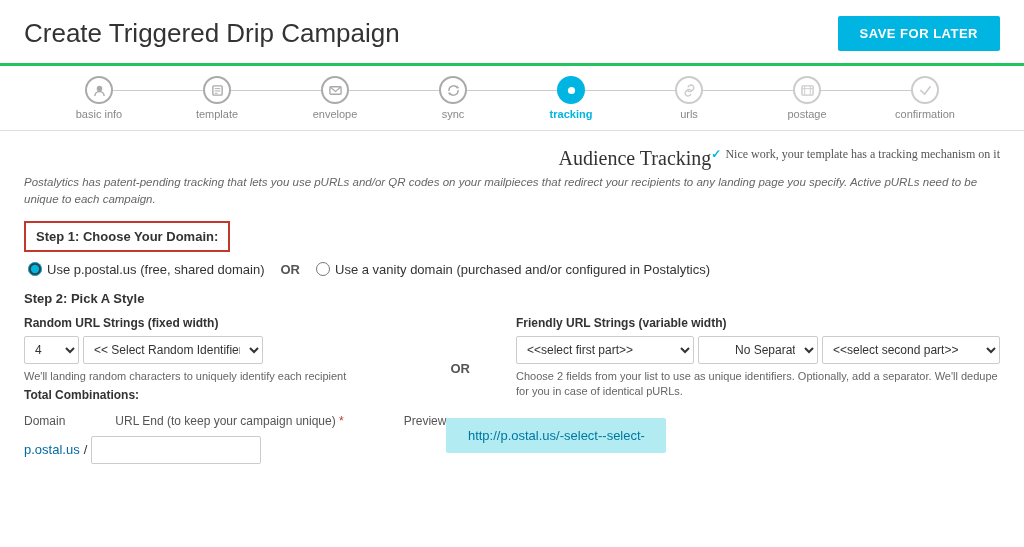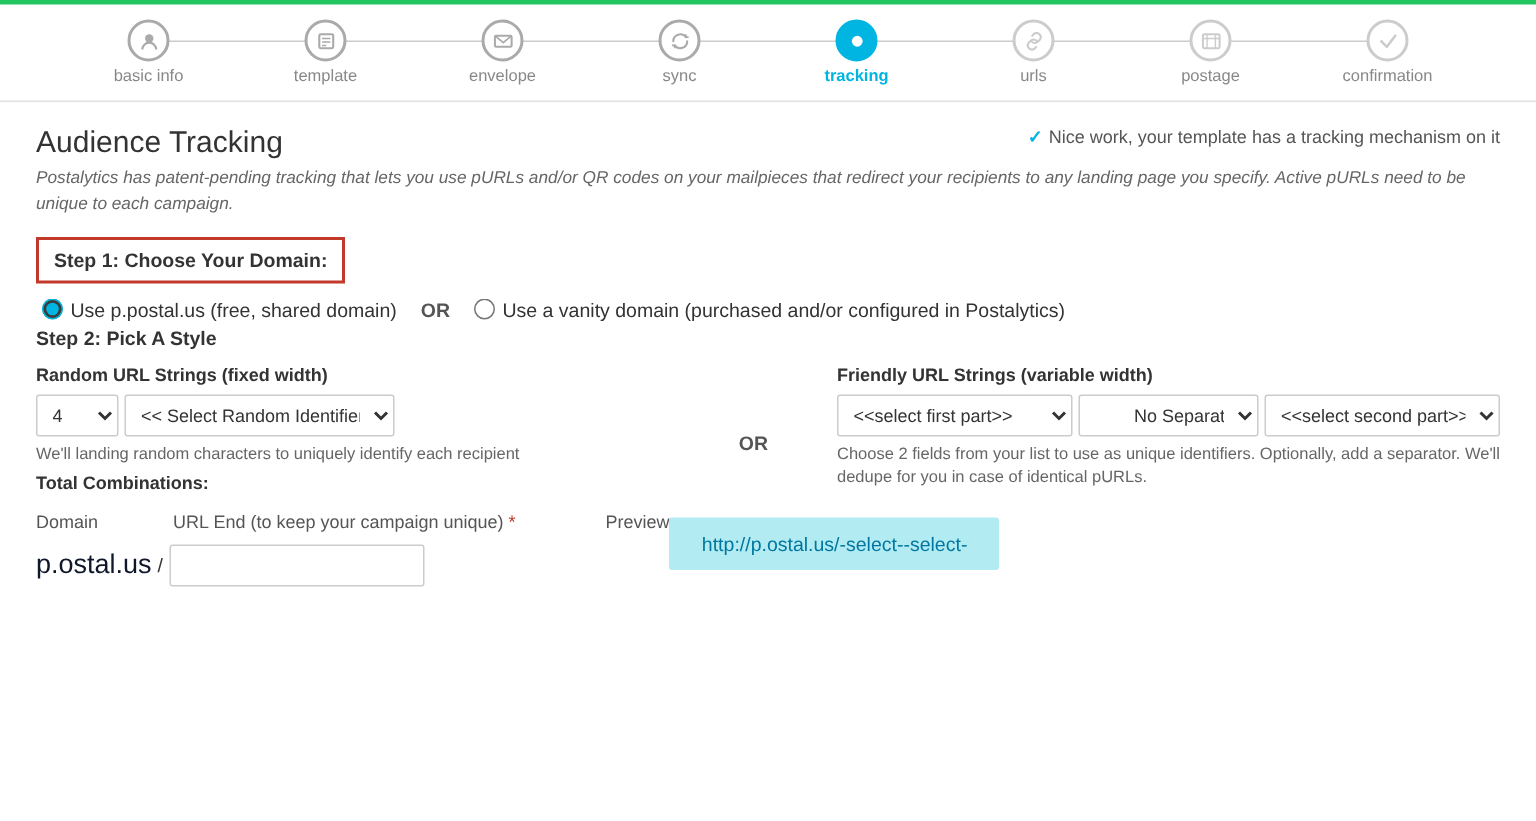--- a/index.html
+++ b/index.html
@@ -99,23 +99,24 @@
     .step-label.active {
       color: #00b5e2;
       font-weight: bold;
     }
     
     .main-content {
       padding: 16px 24px;
     }
     .section-header {
       display: flex;
-      justify-content: space-between;
+      justify-content: flex-end;
       align-items: flex-start;
       margin-bottom: 4px;
+      font-family: Liberation Serif, serif;
     }
     .audience-title {
       font-size: 20px;
       font-weight: 400;
       color: #333;
     }
     .tracking-check {
       font-size: 12px;
       color: #555;
       display: flex;
@@ -142,21 +143,21 @@
     }
     .step-box-label {
       font-size: 13px;
       font-weight: bold;
       color: #333;
     }
     .radio-row {
       display: flex;
       align-items: center;
       gap: 10px;
-      margin-bottom: 4px;
+      margin-bottom: 14px;
       margin-left: 4px;
     }
     .radio-option {
       display: flex;
       align-items: center;
       gap: 5px;
       font-size: 13px;
       color: #333;
     }
     .radio-option input[type="radio"] {
@@ -207,21 +208,21 @@
       background: #fff;
       padding: 4px 6px;
       font-size: 12px;
       color: #333;
       border-radius: 2px;
       cursor: pointer;
       height: 28px;
     }
     .select-small { width: 55px; }
     .select-medium { width: 180px; }
-    .select-part { width: 157px; }
+    .select-part { width: 178px; }
     .select-separator { width: 120px; padding-left: 32px; }
     .or-separator {
       font-size: 13px;
       font-weight: bold;
       color: #555;
       padding: 0 16px;
       align-self: center;
       margin-top: 20px;
     }
     .total-combinations {
@@ -250,22 +251,22 @@
     .required-star {
       color: #c0392b;
     }
     .domain-input-row {
       display: flex;
       align-items: center;
       gap: 4px;
       margin-top: 4px;
     }
     .domain-name {
-      font-size: 18px;
-      color: #0f172a;
+      font-size: 13px;
+      color: #0369a1;
     }
     .domain-slash {
       font-size: 13px;
       color: #333;
     }
     .url-end-input {
       border: 1px solid #ccc;
       padding: 4px 8px;
       font-size: 12px;
       width: 170px;
@@ -290,20 +291,24 @@
       min-width: 220px;
       text-align: center;
       margin-top: 4px;
     }
   </style>
 </head>
 <body>
 
 <div class="page-wrapper">
 
+  <div class="header">
+    <h1 class="page-title">Create Triggered Drip Campaign</h1>
+    <button class="save-btn">SAVE FOR LATER</button>
+  </div>
 
   <div class="stepper">
     <div class="step-item">
       <div class="step-circle done">
         <svg width="13" height="13" viewBox="0 0 14 14" fill="none">
             <circle cx="7" cy="5" r="3" fill="#aaa"></circle>
             <path d="M2 13c0-2.76 2.24-5 5-5s5 2.24 5 5" stroke="#aaa" stroke-width="1.5" fill="none"></path>
           </svg>
       </div>
       <span class="step-label">basic info</span>

